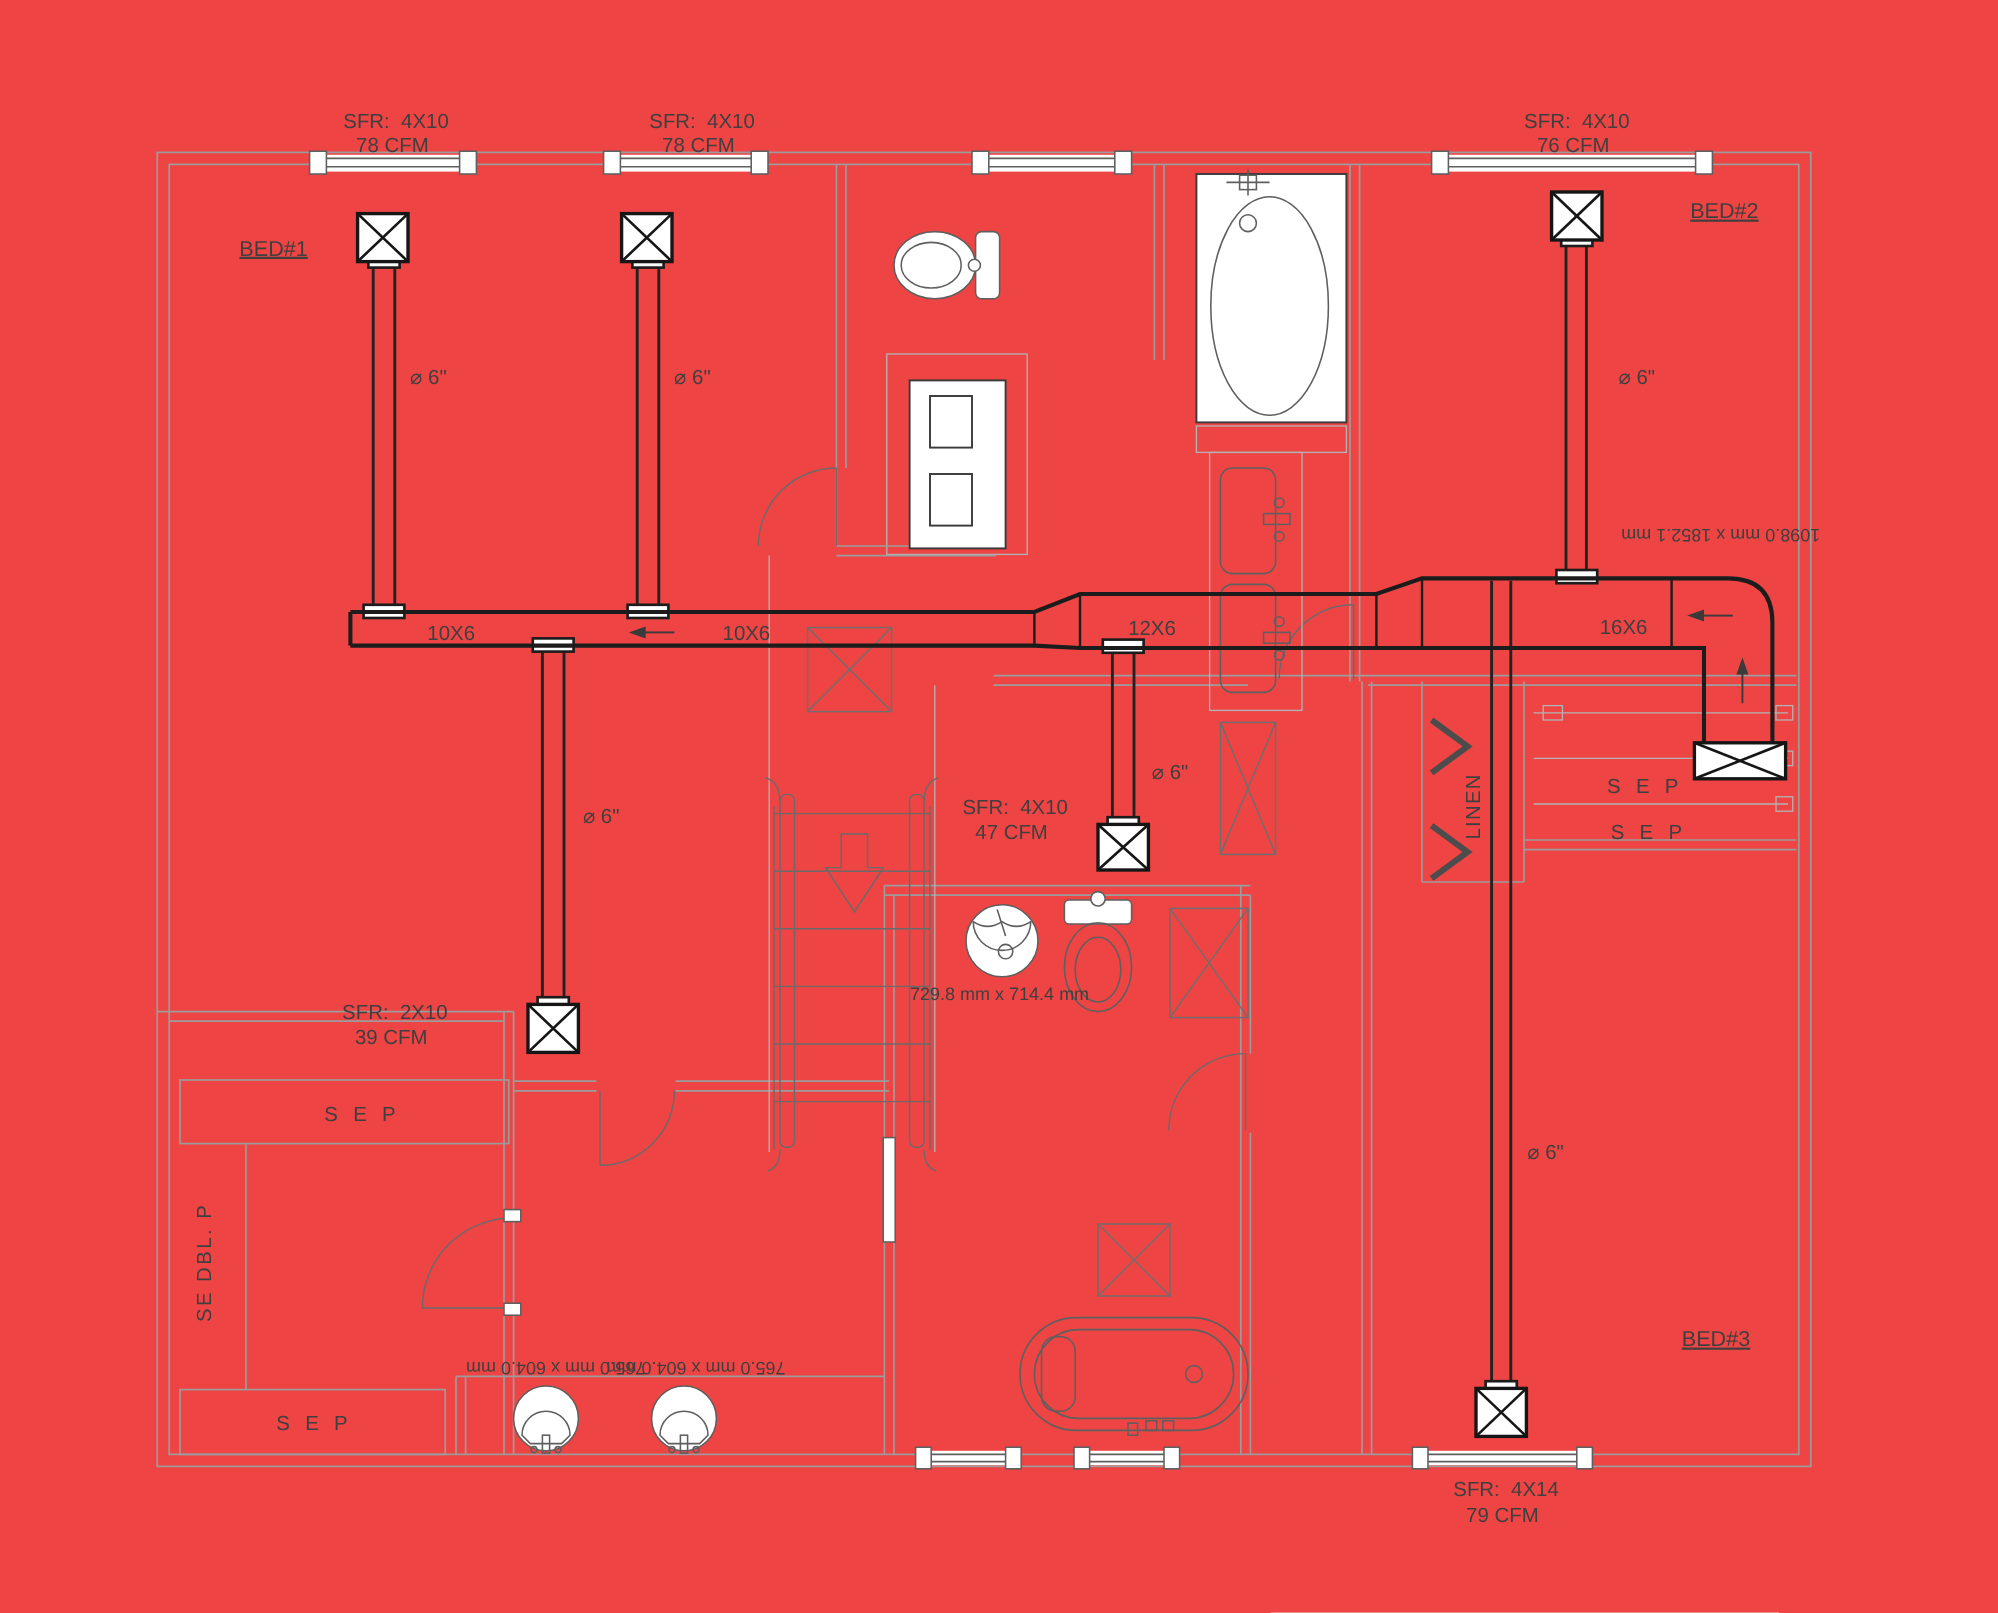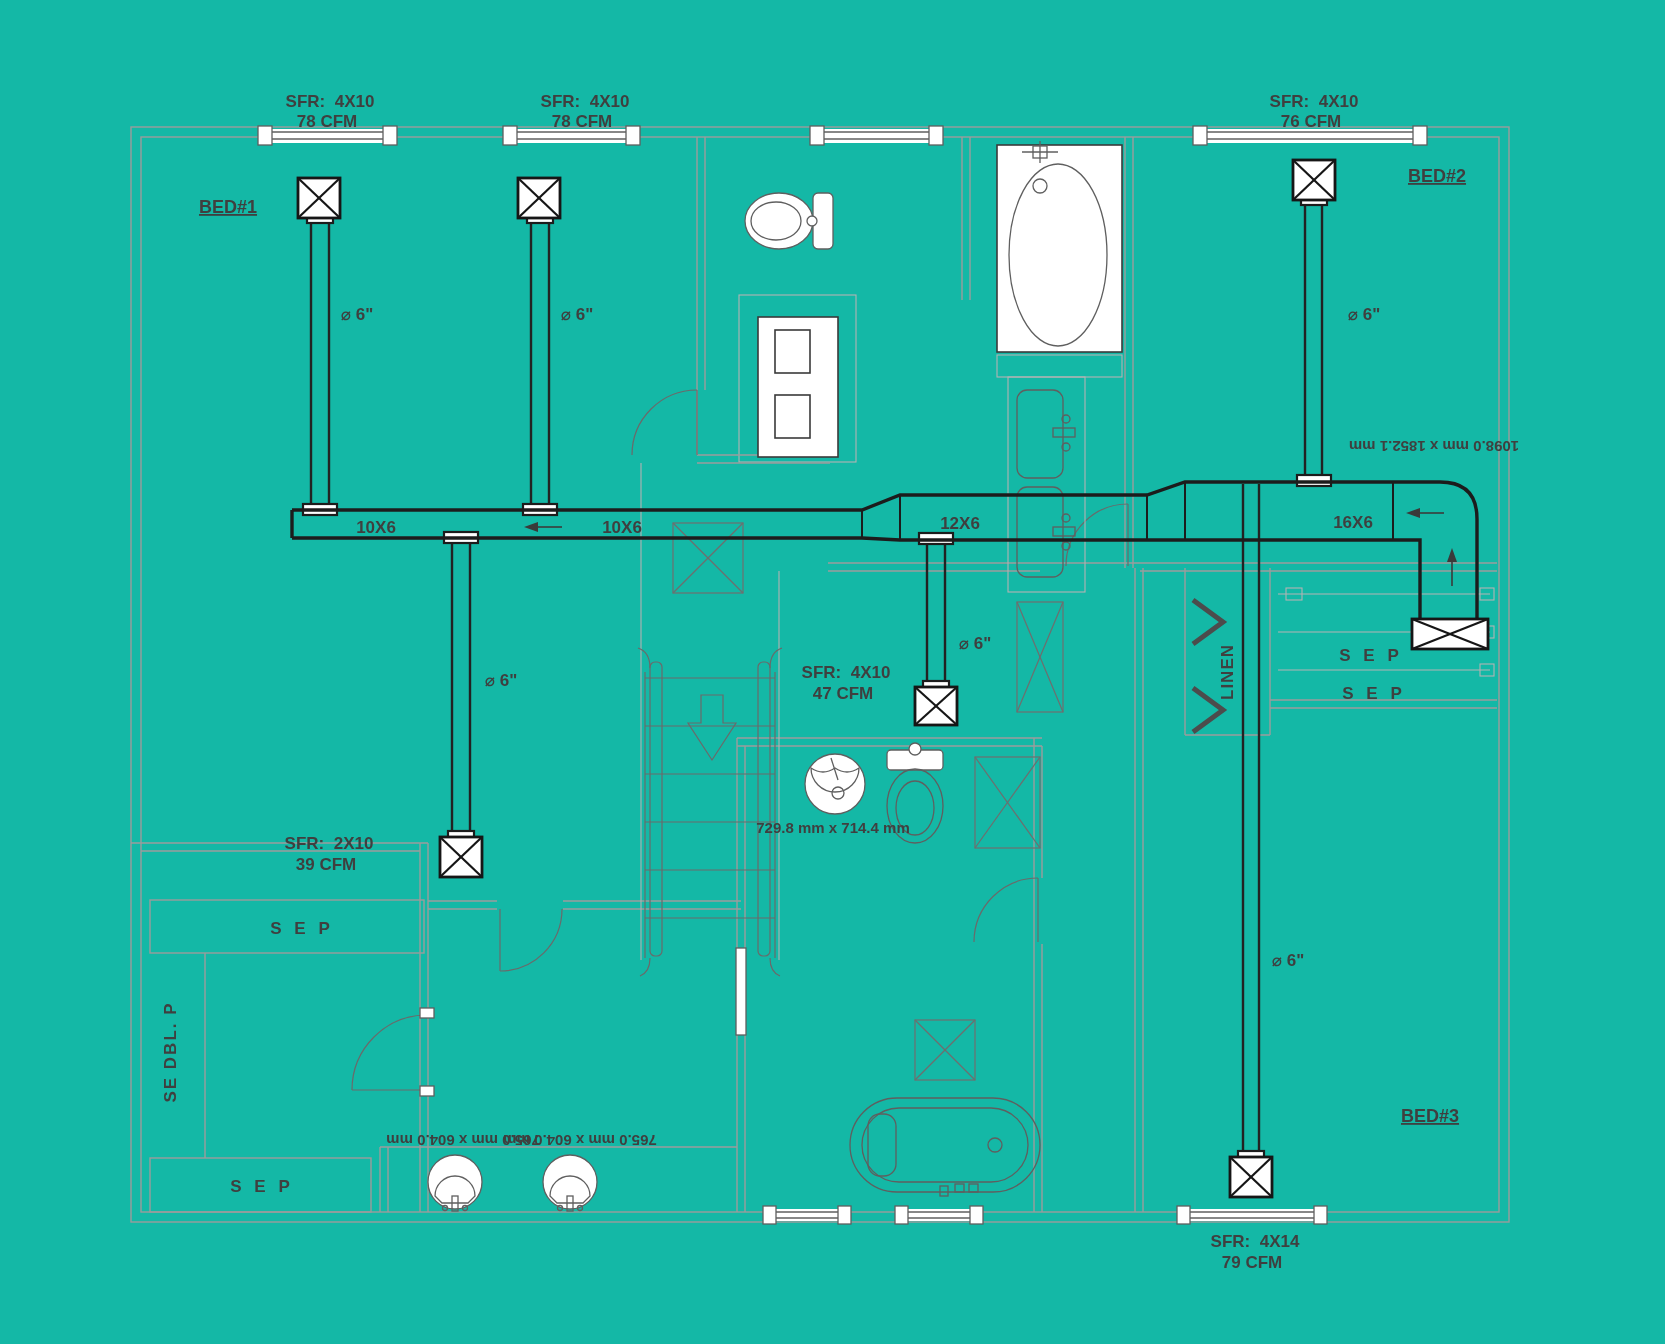--- a/index.html
+++ b/index.html
@@ -1,16 +1,16 @@
 <!DOCTYPE html>
 <html><head>
 <meta charset="utf-8">
 <style>
   html,body{margin:0;padding:0;background:#ffffff;}
-  .canvas-wrap{width:1665px;height:1344px;background:#14b8a6;position:relative;overflow:hidden;font-weight:bold;}
+  .canvas-wrap{width:1665px;height:1344px;background:#ef4444;position:relative;overflow:hidden;}
   svg{display:block;}
   text{font-family:"Liberation Sans","DejaVu Sans",sans-serif;fill:#3f3f3f;white-space:pre;}
   .lbl{font-size:17px;}
   .lbl-sm{font-size:15px;}
   .room{font-size:18px;text-decoration:underline;}
   .wall{stroke:#9c9c9c;stroke-width:1.4;fill:none;}
   .wall-thin{stroke:#b3b3b3;stroke-width:1.1;fill:none;}
   .fixture{stroke:#5f5f5f;stroke-width:1.3;fill:#ffffff;}
   .fixture-n{stroke:#5f5f5f;stroke-width:1.3;fill:none;}
   .cab{stroke:#3a3a3a;stroke-width:1.6;fill:#ffffff;}

